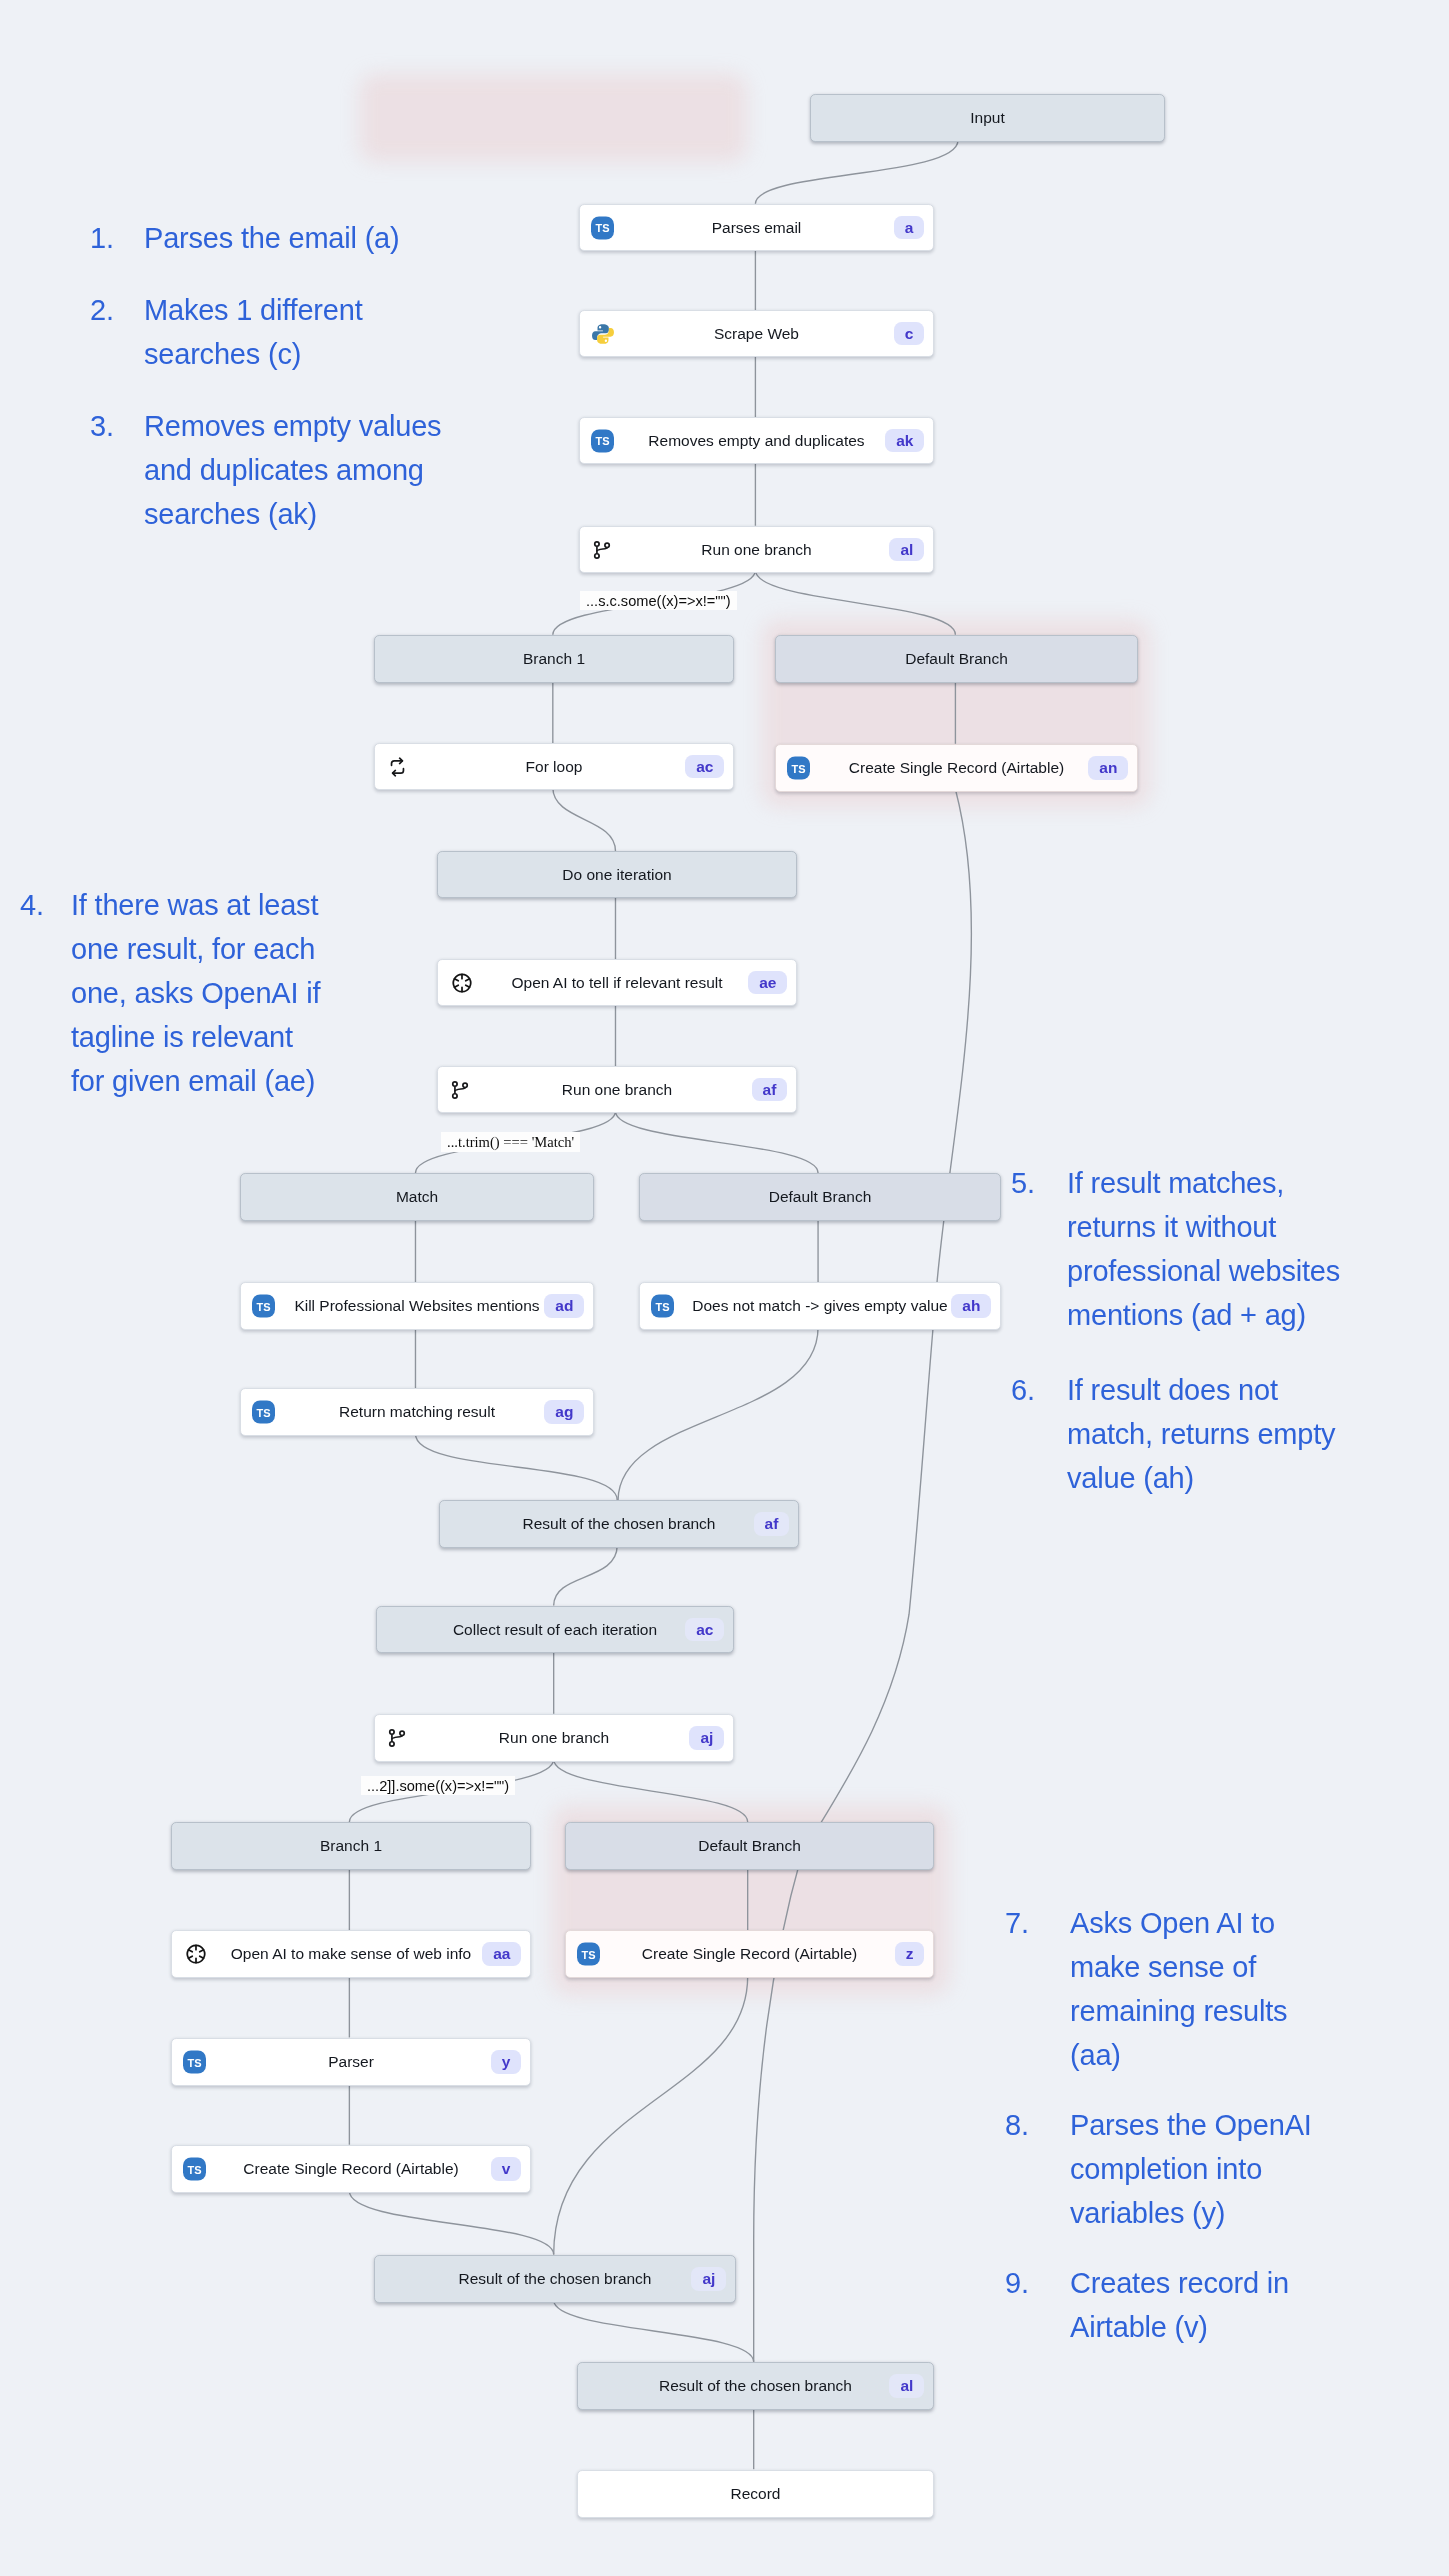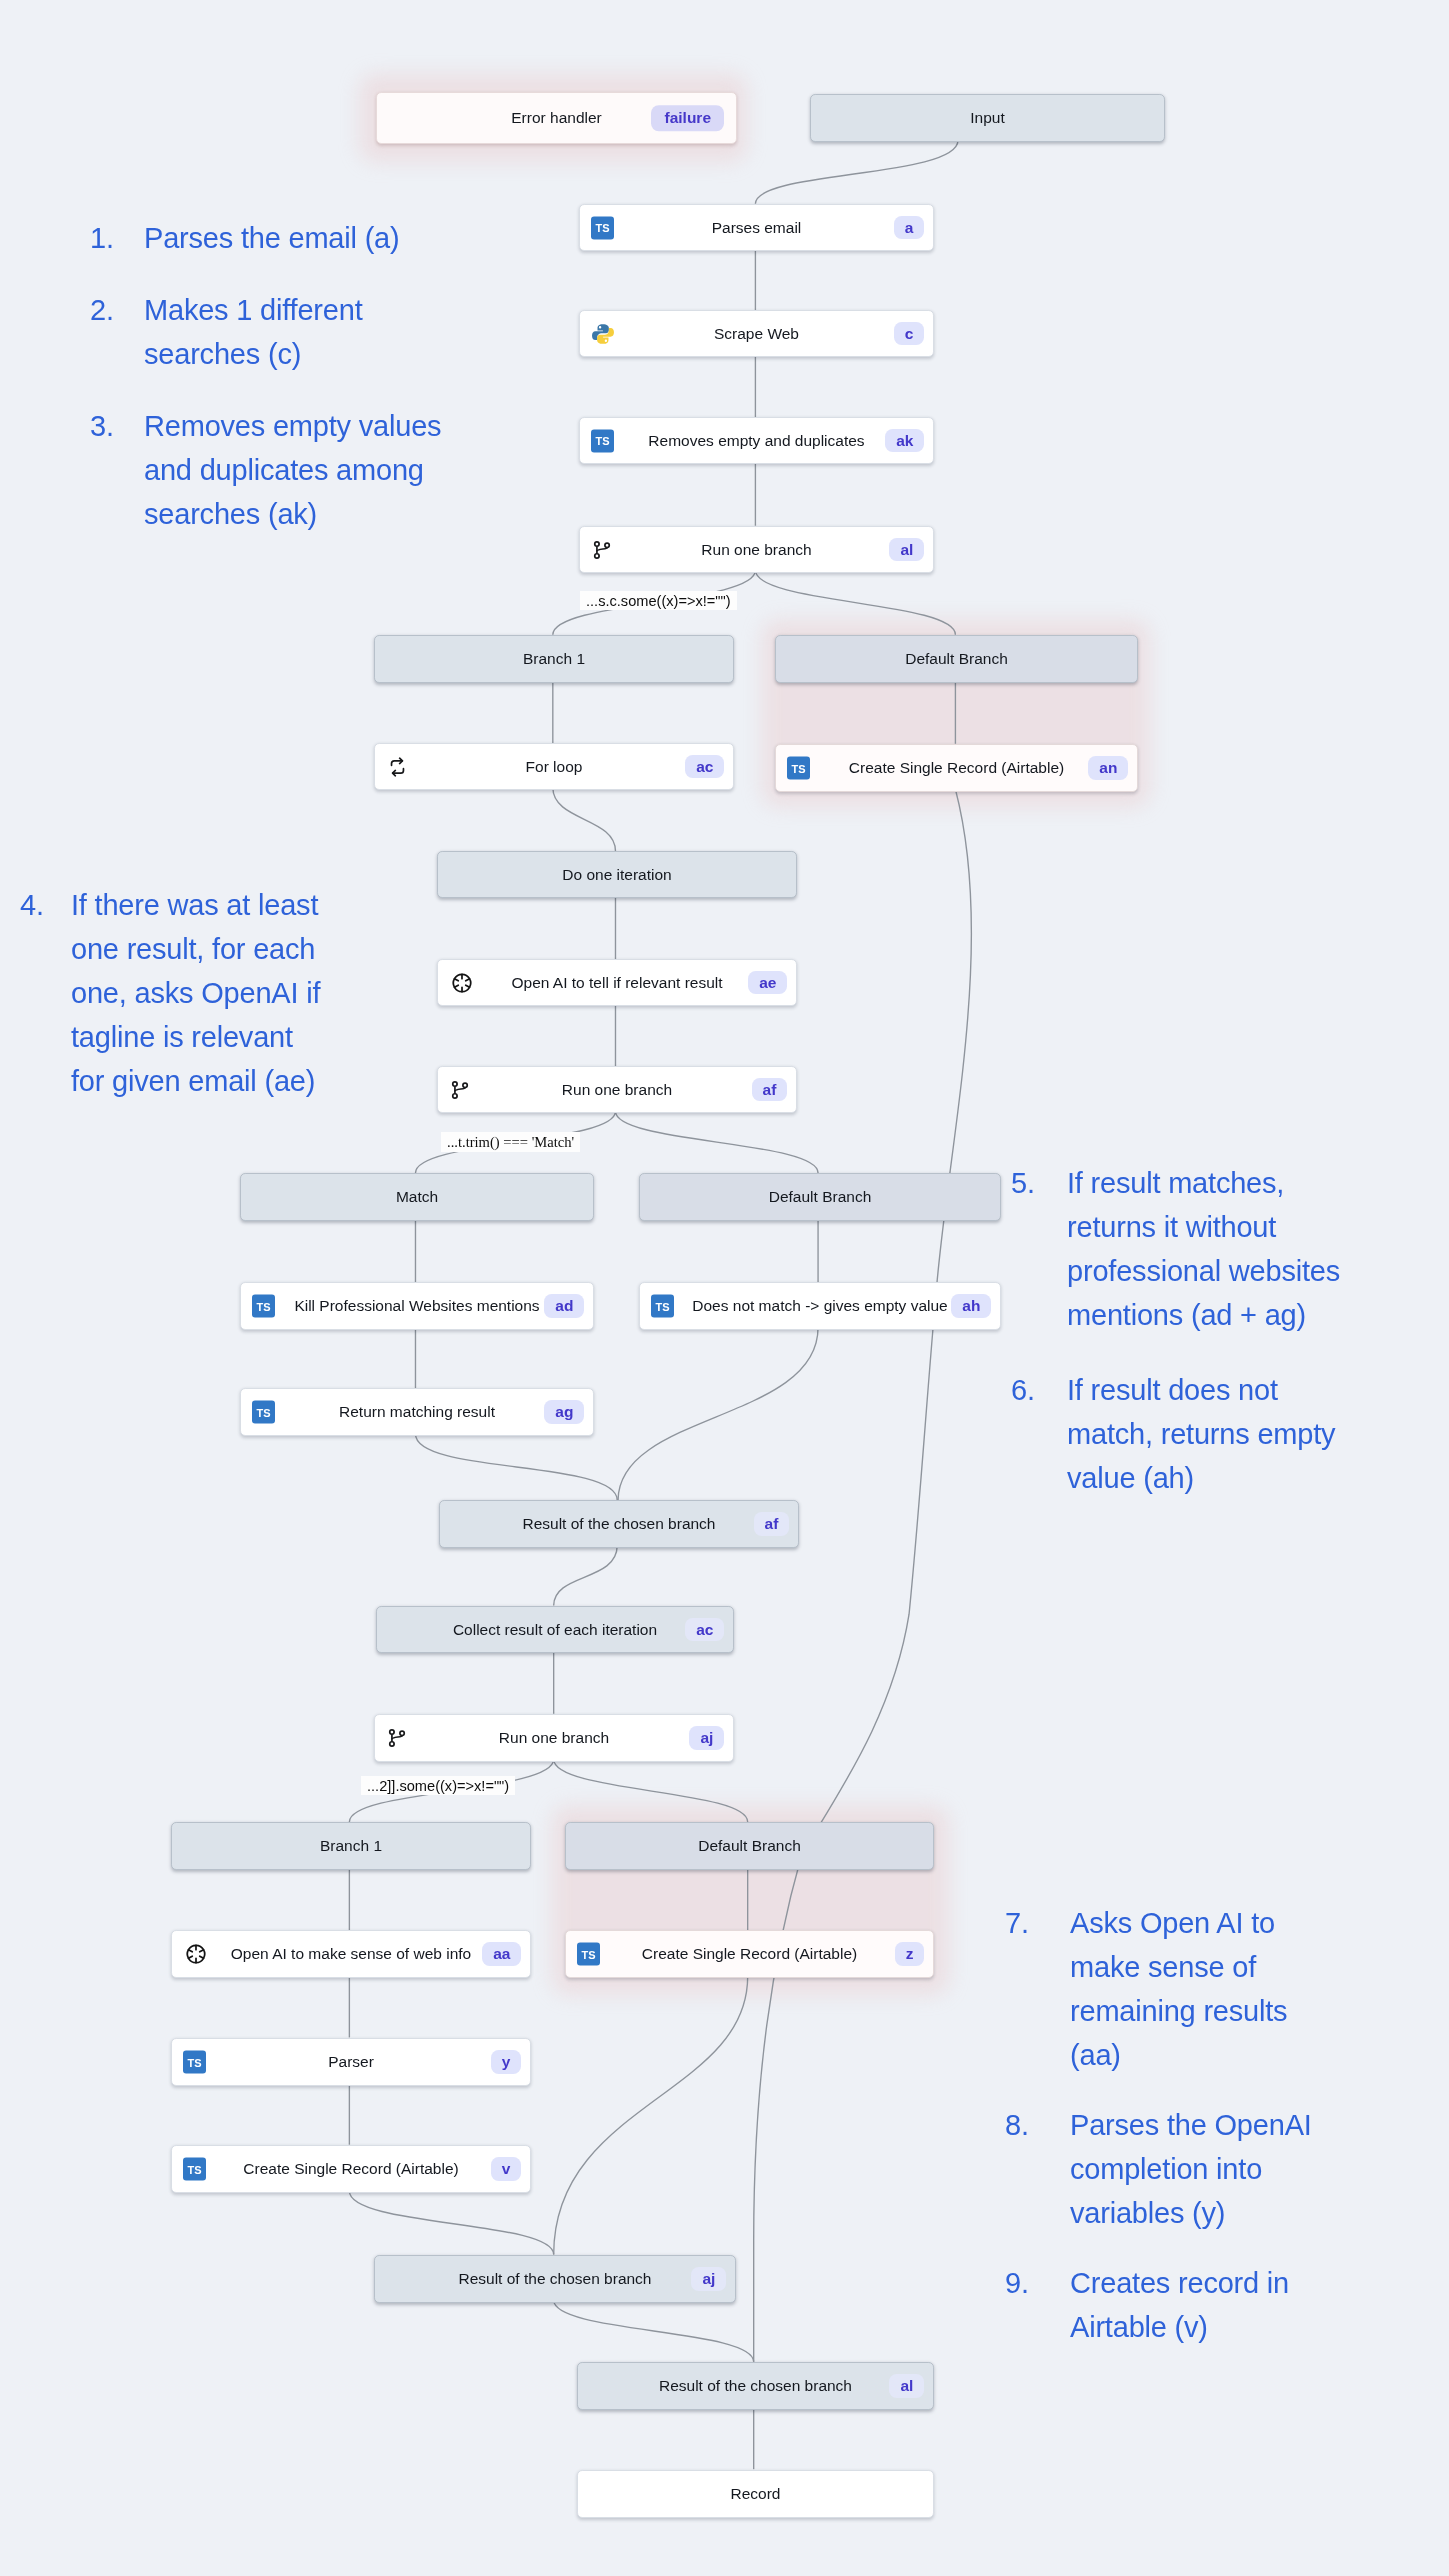--- a/index.html
+++ b/index.html
@@ -13,21 +13,21 @@
   .action.pinkish{background:#fffbfb;border-color:#e4d9d9;}
   .header{background:#dce3ea;border:0.9px solid #b7c0ca;box-shadow:0 1.7px 3.4px rgba(25,35,55,.28);}
   .header.lav{background:#d8dde7;align-items:center;}
   .err{background:#fefafa;border:0.9px solid #e7dada;box-shadow:0 1.7px 3.4px rgba(90,45,45,.18);}
   .label{white-space:nowrap;}
   .icon-left{position:absolute;left:11px;top:50%;transform:translateY(-50%);display:flex;align-items:center;}
   .badge{position:absolute;right:8.6px;top:50%;transform:translateY(-50%);background:#dfe3fc;color:#4338ca;
          font-weight:bold;font-size:15.5px;padding:3.4px 11px;border-radius:7.7px;line-height:1.1;}
   .header .badge{background:#e3e7f8;}
   .err .badge{background:#d9d9f7;color:#4638c9;right:12px;padding:4.3px 13px;}
-  .ts-icon{width:23px;height:23px;background:#3178c6;border-radius:3px;color:#ffffff;font-weight:bold;
+  .ts-icon{width:23px;height:23px;background:#3178c6;border-radius:8px;color:#ffffff;font-weight:bold;
            font-size:11px;display:flex;align-items:center;justify-content:center;letter-spacing:0;}
   .cond{position:absolute;background:#fdfdfd;color:#0d0d0d;font-size:14.6px;padding:1.7px 6px;z-index:4;white-space:nowrap;}
   .ann{position:absolute;color:#2e62d9;font-size:29px;line-height:44px;font-weight:500;letter-spacing:-0.2px;z-index:3;}
   .ann-item{display:flex;margin-bottom:28px;}
   .ann-num{flex:none;}
   .ann-text{white-space:pre-line;}
   .ba .ann-num{width:54px;} .bb .ann-num{width:51px;} .bc .ann-num{width:56px;} .bd .ann-num{width:65px;}
 </style>
 </head>
 <body>
@@ -67,24 +67,20 @@
       <path d="M407 2302 L407 2373"></path>
       <path d="M407 2426 L407 2498"></path>
       <path d="M407 2552 C407 2594 645 2586 645 2626"></path>
       <path d="M871 2175 L871 2248"></path>
       <path d="M871 2302 C871 2440 645 2450 645 2626"></path>
       <path d="M645 2679 C645 2718 878 2712 878 2751"></path>
       <path d="M878 2805 L878 2876"></path>
     </g>
   </svg>
 
-  <div class="node err" style="left:376px;top:92px;width:359px;height:50px;">
-    <span class="label">Error handler</span>
-    <span class="badge">failure</span>
-  </div>
   <div class="node header" style="left:810px;top:94px;width:353px;height:46px;">
     <span class="label">Input</span>
   </div>
 
   <div class="node action" style="left:579px;top:204px;width:353px;">
     <span class="icon-left">
         <span class="ts-icon">TS</span>
       </span>
     <span class="label">Parses email</span>
     <span class="badge">a</span>

